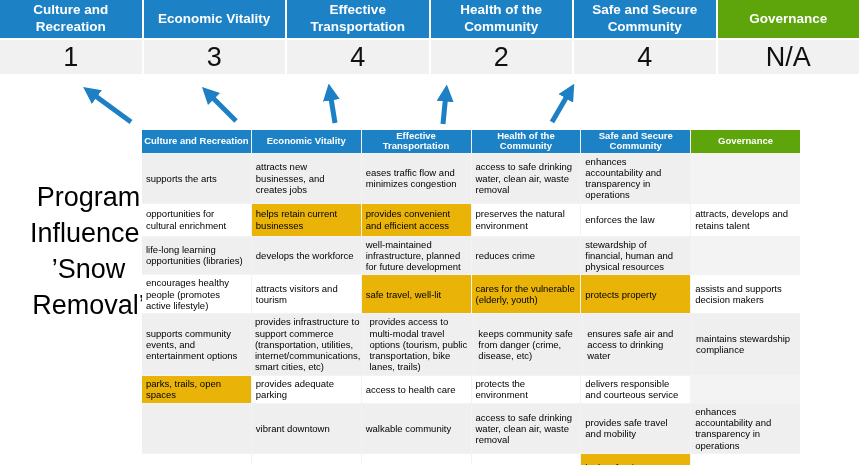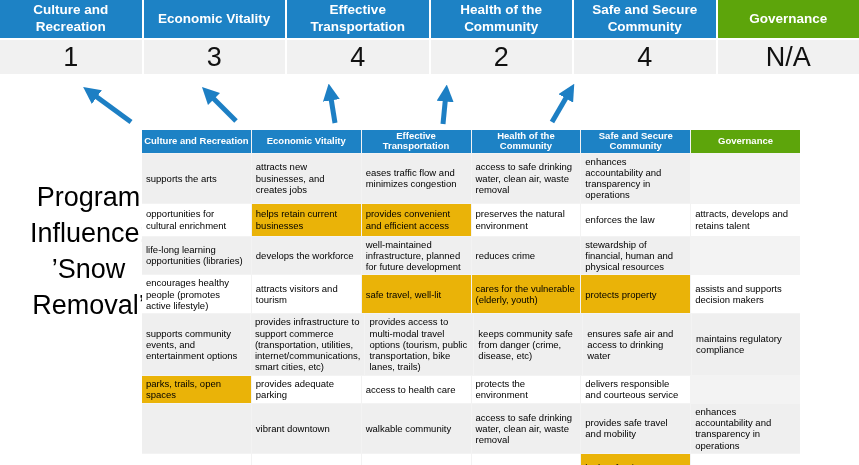--- a/index.html
+++ b/index.html
@@ -130,21 +130,21 @@
         <div class="mcell hl">cares for the vulnerable (elderly, youth)</div>
         <div class="mcell hl">protects property</div>
         <div class="mcell">assists and supports decision makers</div>
       </div>
       <div class="mrow r4 odd">
         <div class="mcell">supports community events, and entertainment options</div>
         <div class="mcell hl">provides infrastructure to support commerce (transportation, utilities, internet/communications, smart cities, etc)</div>
         <div class="mcell hl">provides access to multi-modal travel options (tourism, public transportation, bike lanes, trails)</div>
         <div class="mcell hl">keeps community safe from danger (crime, disease, etc)</div>
         <div class="mcell">ensures safe air and access to drinking water</div>
-        <div class="mcell">maintains regulatory compliance</div>
+        <div class="mcell">maintains stewardship compliance</div>
       </div>
       <div class="mrow r5">
         <div class="mcell hl">parks, trails, open spaces</div>
         <div class="mcell">provides adequate parking</div>
         <div class="mcell">access to health care</div>
         <div class="mcell">protects the environment</div>
         <div class="mcell">delivers responsible and courteous service</div>
       </div>
       <div class="mrow r6 odd">
         <div class="mcell"></div>

